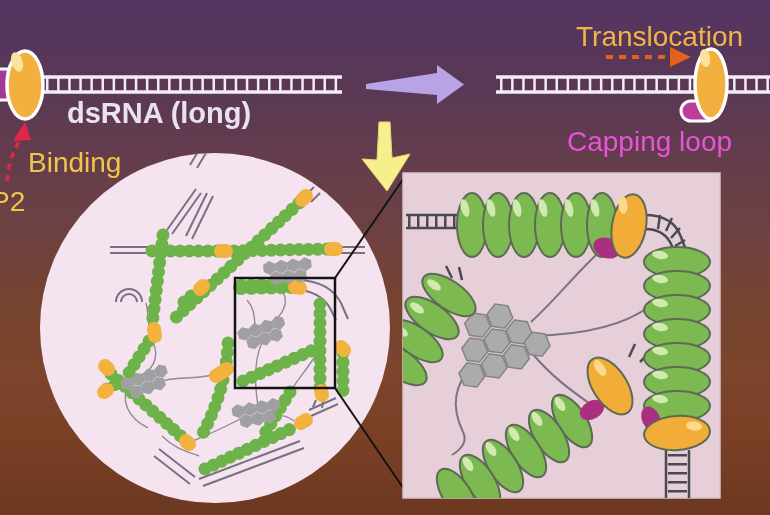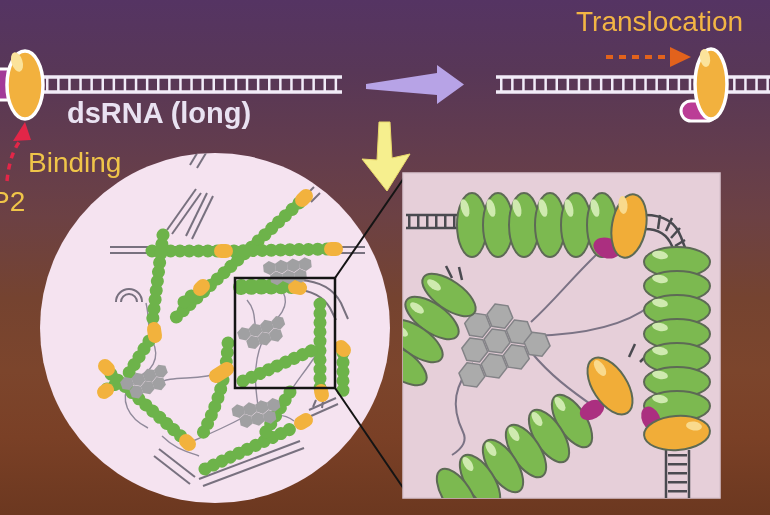--- a/index.html
+++ b/index.html
@@ -5,21 +5,21 @@
   html,body{margin:0;padding:0;background:#333;}
   #fig{
     position:relative;width:770px;height:515px;overflow:hidden;
     font-family:"Liberation Sans",sans-serif;
     background:linear-gradient(180deg,
       #553463 0%, #583757 14%, #623c4e 28%, #6c4144 42%,
       #754330 58%, #7c452c 72%, #7a4026 85%, #6c3820 100%);
   }
   #art{position:absolute;left:0;top:0;}
   .lbl{position:absolute;white-space:nowrap;line-height:1.1;}
-  .lbl-translocation{left:576px;top:7px;font-size:28px;color:#f2b544;text-align:right;}
+  .lbl-translocation{left:576px;top:22px;font-size:28px;color:#f2b544;text-align:right;}
   .lbl-dsrna{left:67px;top:98px;font-size:29px;color:#e9e2f2;font-weight:bold;}
   .lbl-binding{left:28px;top:148px;font-size:28px;color:#f0c549;}
   .lbl-p2{left:-9px;top:187px;font-size:28px;color:#f0c549;}
   .lbl-capping{left:567px;top:127px;font-size:28px;color:#ea52d9;}
   .lbl-tetramer{left:411px;top:392px;font-size:20px;color:#55555c;line-height:1.5;white-space:normal;width:120px;}
 </style>
 </head>
 <body>
 
 <div id="fig">
@@ -294,14 +294,15 @@
     </g>
   </g>
 
   <polygon points="379,122 390,122 392,158 410,154 387,191 362,159 377,160" fill="#f6ef8e" stroke="#e8d86a" stroke-width="1"></polygon>
 </svg>
 
 <div class="lbl lbl-translocation">Translocation</div>
 <div class="lbl lbl-dsrna">dsRNA (long)</div>
 <div class="lbl lbl-binding">Binding</div>
 <div class="lbl lbl-p2">P2</div>
+<div class="lbl lbl-capping">Capping loop</div>
 
 </div>
 
 </body></html>

